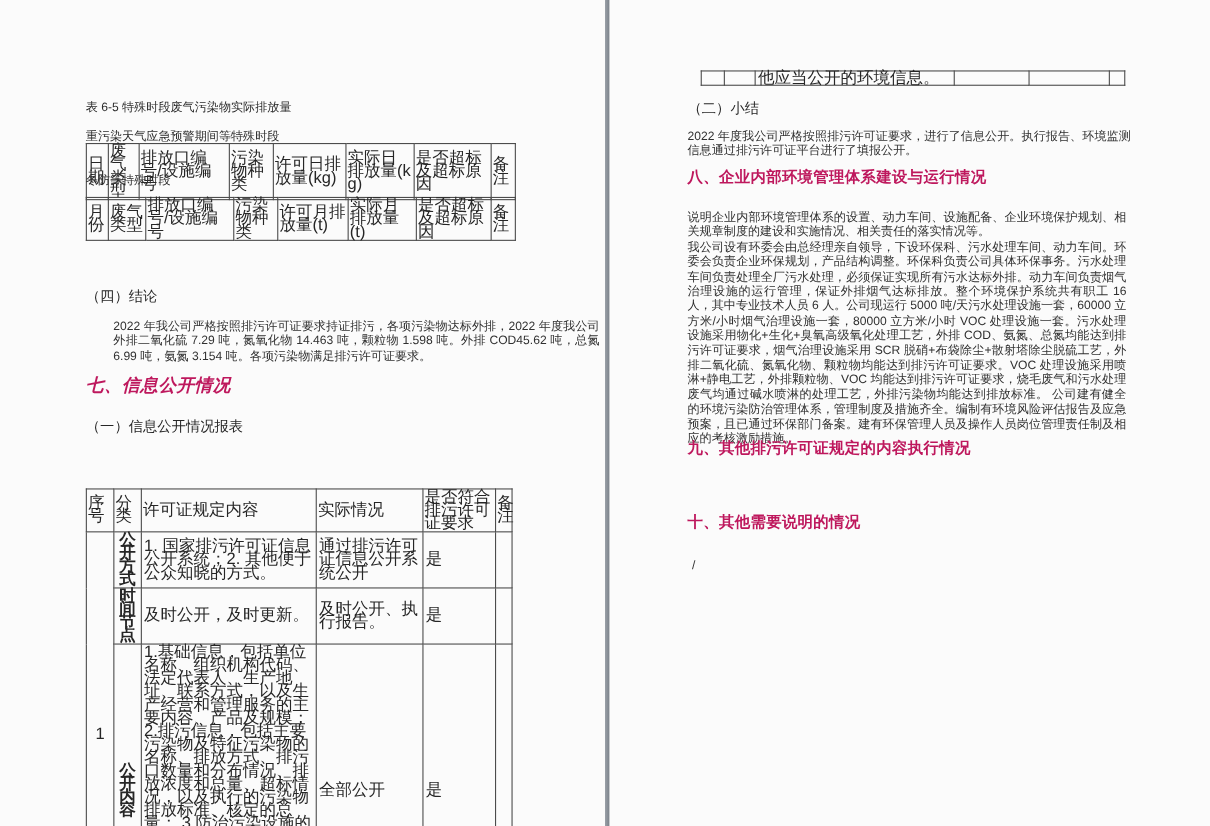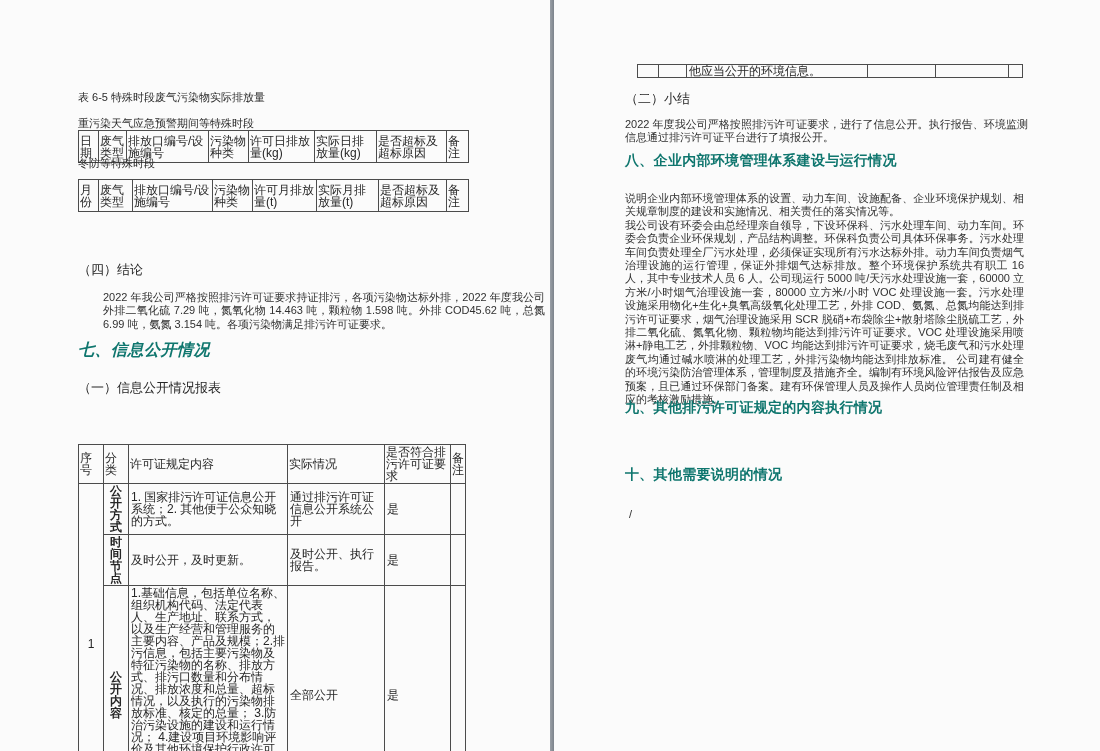--- a/index.html
+++ b/index.html
@@ -9,28 +9,28 @@
 
   .page-divider { position:absolute; left:550px; top:0; width:4px; height:751px;
     background:linear-gradient(to right,#9aa0a7,#7c838b); }
 
   .abs { position:absolute; }
 
   
   .body-text { font-size:11px; line-height:13.4px; text-align:justify; color:#303030; word-break:break-all; }
   .small-label { font-size:11px; color:#2b2b2b; }
   .sub-heading { font-size:13px; color:#262626; }
-  .big-heading { font-weight:bold; color:#0f766e;text-align:right; }
+  .big-heading { font-weight:bold; color:#be185d;text-align:right; }
   .h16 { font-size:16px; letter-spacing:0.5px;font-style:italic; }
   .h14 { font-size:14px; letter-spacing:0.3px; }
   .table-caption { font-size:11px; letter-spacing:4px; text-align:center; color:#333; }
 
   
   table { border-collapse:collapse; table-layout:fixed; }
-  th, td { border:1px solid #4c4c4c; font-size:12px; line-height:12px;
+  th, td { border:1px solid #4c4c4c; font-size:15px; line-height:12px;
            padding:1px 1px; word-break:break-all; vertical-align:middle; color:#262626;margin-top:16px; }
   th { font-weight:normal; text-align:left; }
   td.center { text-align:center; }
   td.cat { font-weight:bold; text-align:center; }
   td.txt { text-align:left; padding:1px 2px; }
 
   .hdr-only-table th { height:32px; }
   .t71 .hrow th { height:24px; }
   .t71 .r1 td { height:32px; }
   .t71 .r2 td { height:28px; }

